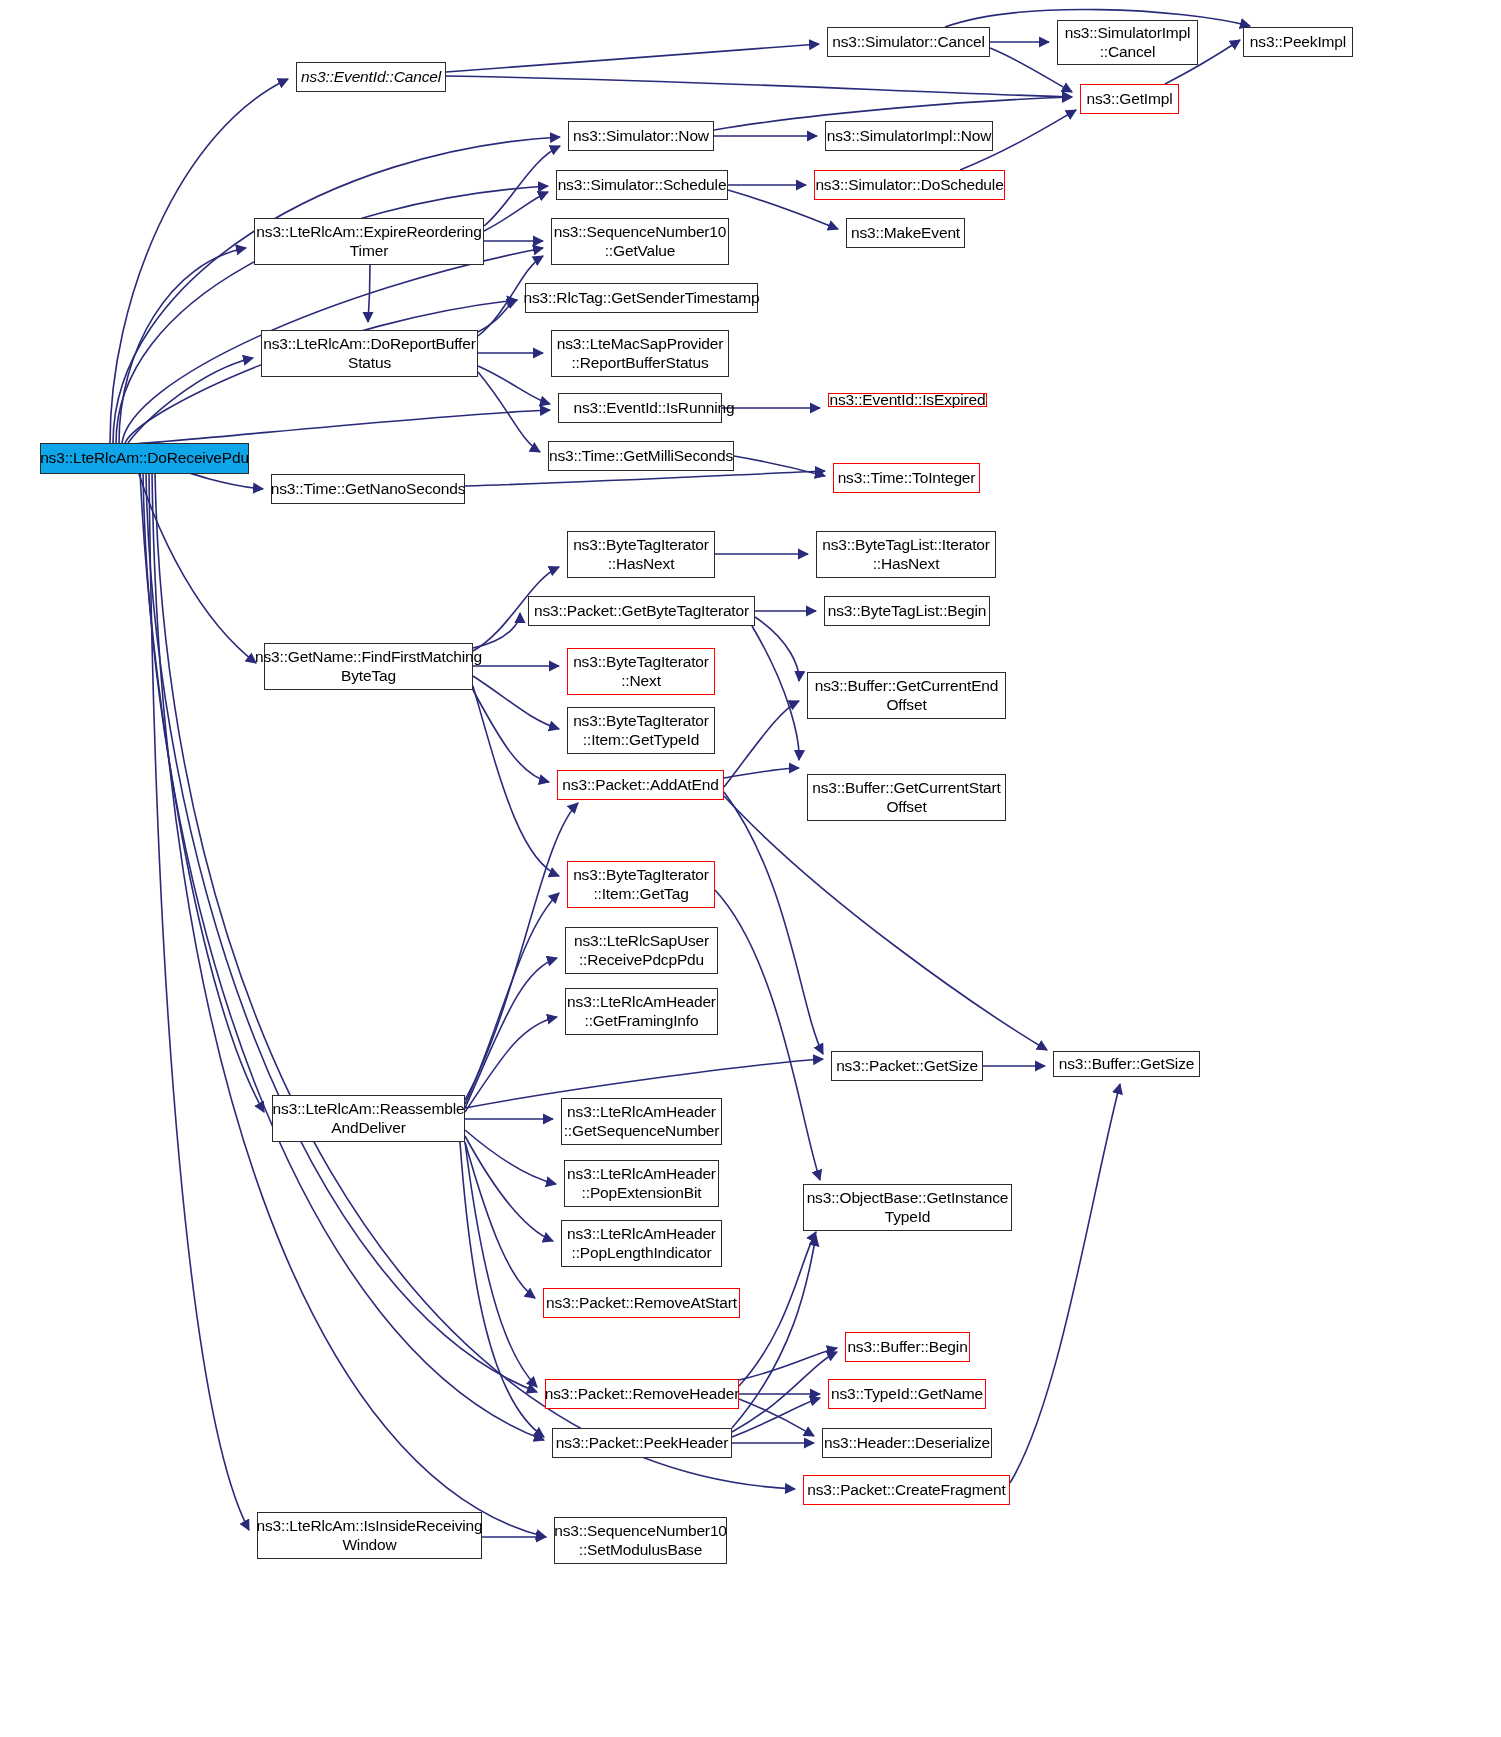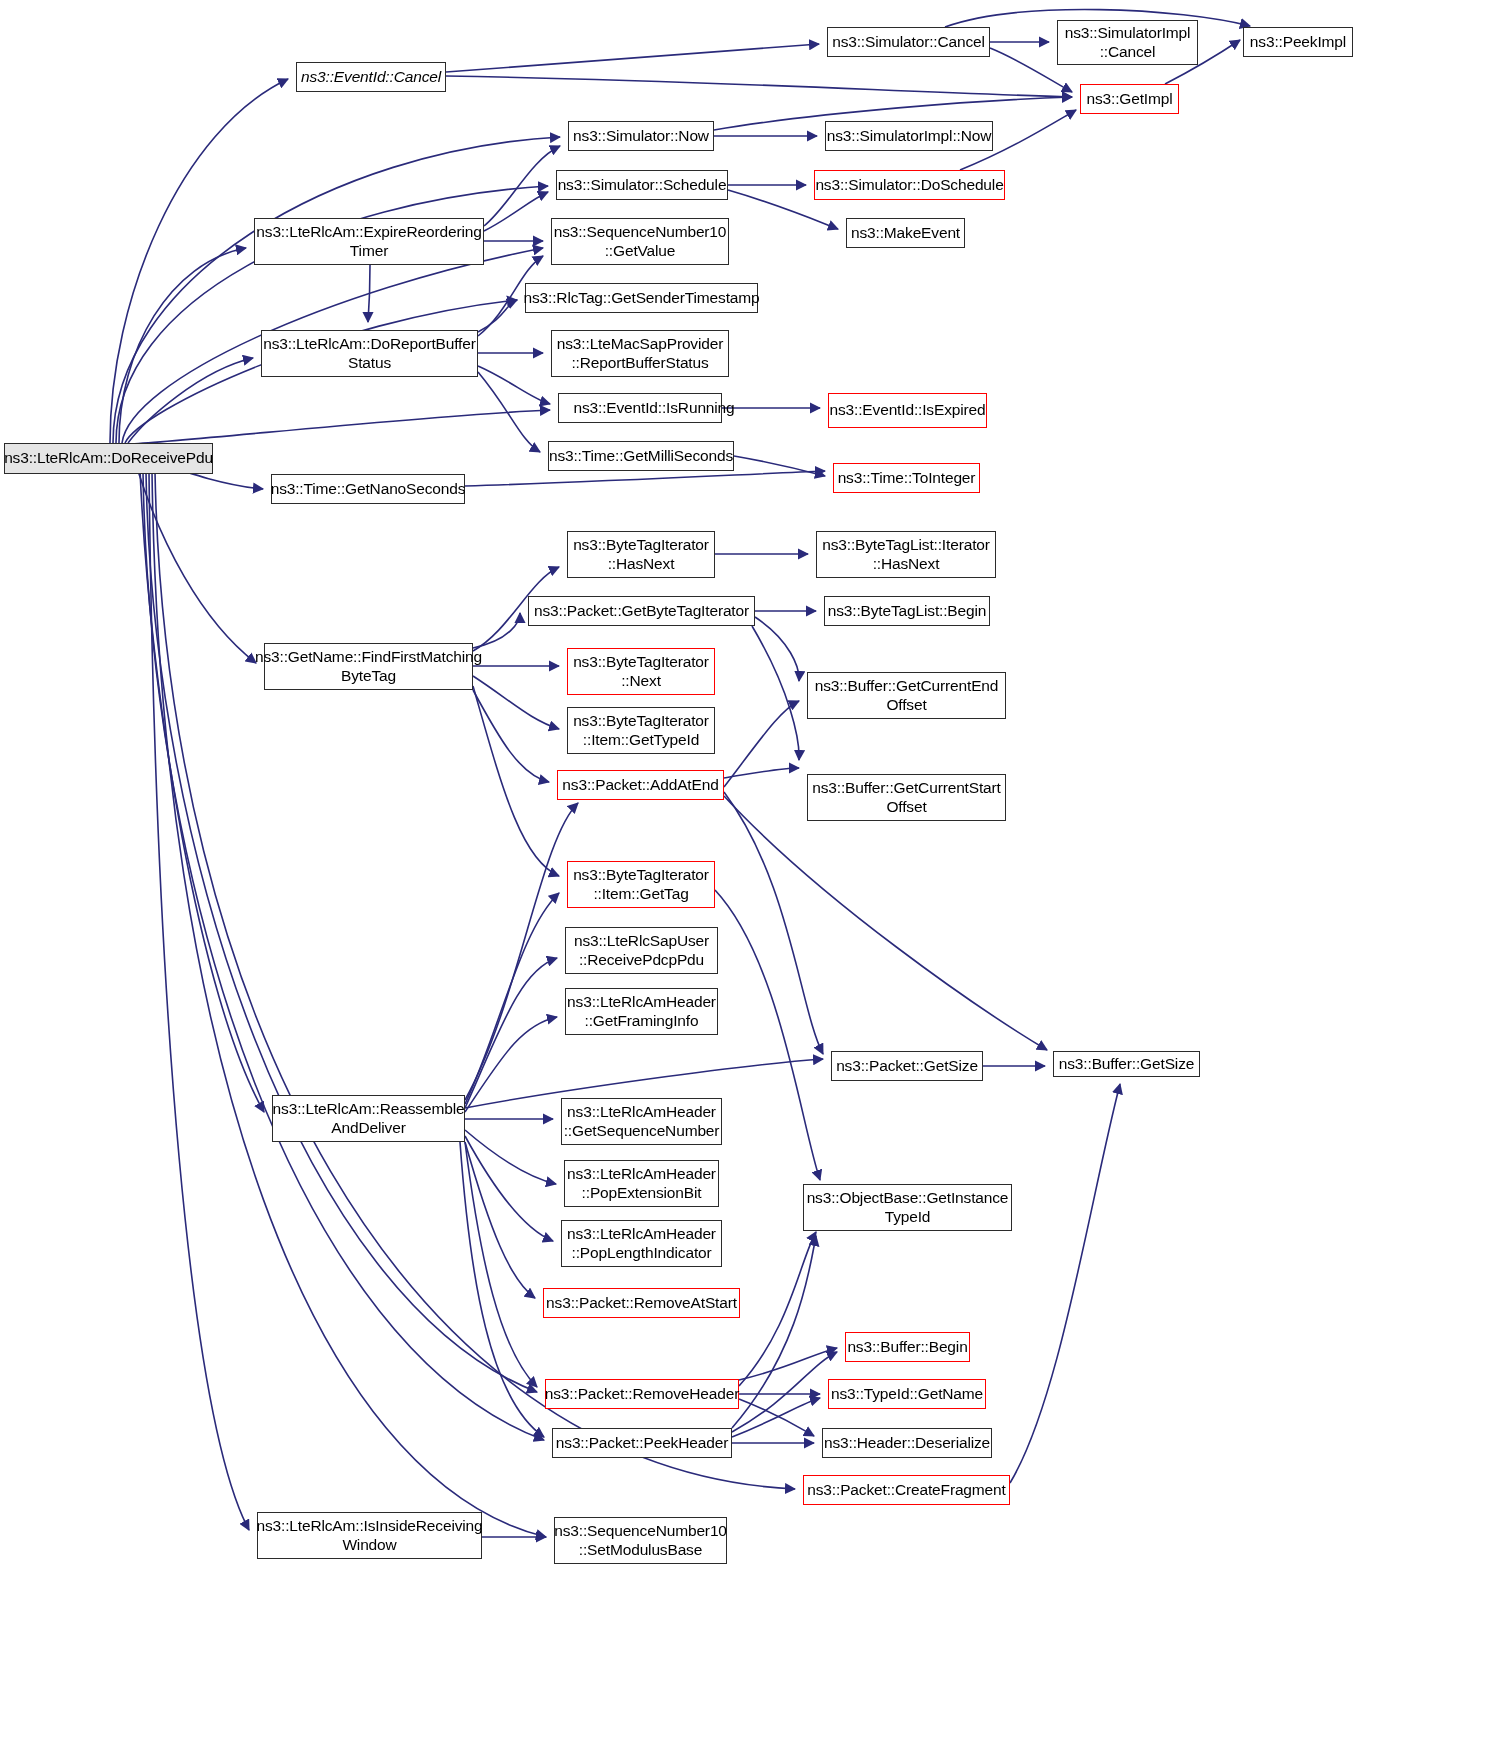--- a/index.html
+++ b/index.html
@@ -37,22 +37,23 @@
     align-items: center;
     justify-content: center;
     text-align: center;
     white-space: pre-line;
     letter-spacing: -0.15px;
   }
   .node.red {
     border-color: #ff0000;
   }
   .node.root {
-    background: #e5e5e5;
+    background: #0ea5e9;
     border-color: #2b2b2b;
+    margin-left: 36px;
   }
 </style>
 </head>
 <body>
 
 <div id="canvas">
 
   <svg class="edges" viewBox="0 0 1501 1737" xmlns="http://www.w3.org/2000/svg">
     <defs>
       <marker id="arrow" viewBox="0 0 10 10" refX="9" refY="5" markerWidth="7" markerHeight="7" orient="auto-start-reverse">
@@ -177,21 +178,21 @@
       <div class="node" style="left: 254px; top: 218px; width: 230px; height: 47px;">ns3::LteRlcAm::ExpireReordering
 Timer</div>
       <div class="node" style="left: 551px; top: 218px; width: 178px; height: 47px;">ns3::SequenceNumber10
 ::GetValue</div>
       <div class="node" style="left: 525px; top: 283px; width: 233px; height: 30px;">ns3::RlcTag::GetSenderTimestamp</div>
       <div class="node" style="left: 261px; top: 330px; width: 217px; height: 47px;">ns3::LteRlcAm::DoReportBuffer
 Status</div>
       <div class="node" style="left: 551px; top: 330px; width: 178px; height: 47px;">ns3::LteMacSapProvider
 ::ReportBufferStatus</div>
       <div class="node" style="left: 558px; top: 393px; width: 164px; height: 30px; padding-left: 28px;">ns3::EventId::IsRunning</div>
-      <div class="node red" style="left: 828px; top: 393px; width: 159px; height: 35px; text-align: right;">ns3::EventId::IsExpired</div>
+      <div class="node red" style="left: 828px; top: 393px; width: 159px; height: 14px; text-align: right;">ns3::EventId::IsExpired</div>
       <div class="node" style="left: 548px; top: 441px; width: 186px; height: 30px;">ns3::Time::GetMilliSeconds</div>
       <div class="node" style="left: 271px; top: 474px; width: 194px; height: 30px;">ns3::Time::GetNanoSeconds</div>
       <div class="node red" style="left: 833px; top: 463px; width: 147px; height: 30px;">ns3::Time::ToInteger</div>
       <div class="node" style="left: 567px; top: 531px; width: 148px; height: 47px;">ns3::ByteTagIterator
 ::HasNext</div>
       <div class="node" style="left: 816px; top: 531px; width: 180px; height: 47px;">ns3::ByteTagList::Iterator
 ::HasNext</div>
       <div class="node" style="left: 528px; top: 596px; width: 227px; height: 30px;">ns3::Packet::GetByteTagIterator</div>
       <div class="node" style="left: 824px; top: 596px; width: 166px; height: 30px;">ns3::ByteTagList::Begin</div>
       <div class="node" style="left: 264px; top: 643px; width: 209px; height: 47px;">ns3::GetName::FindFirstMatching

